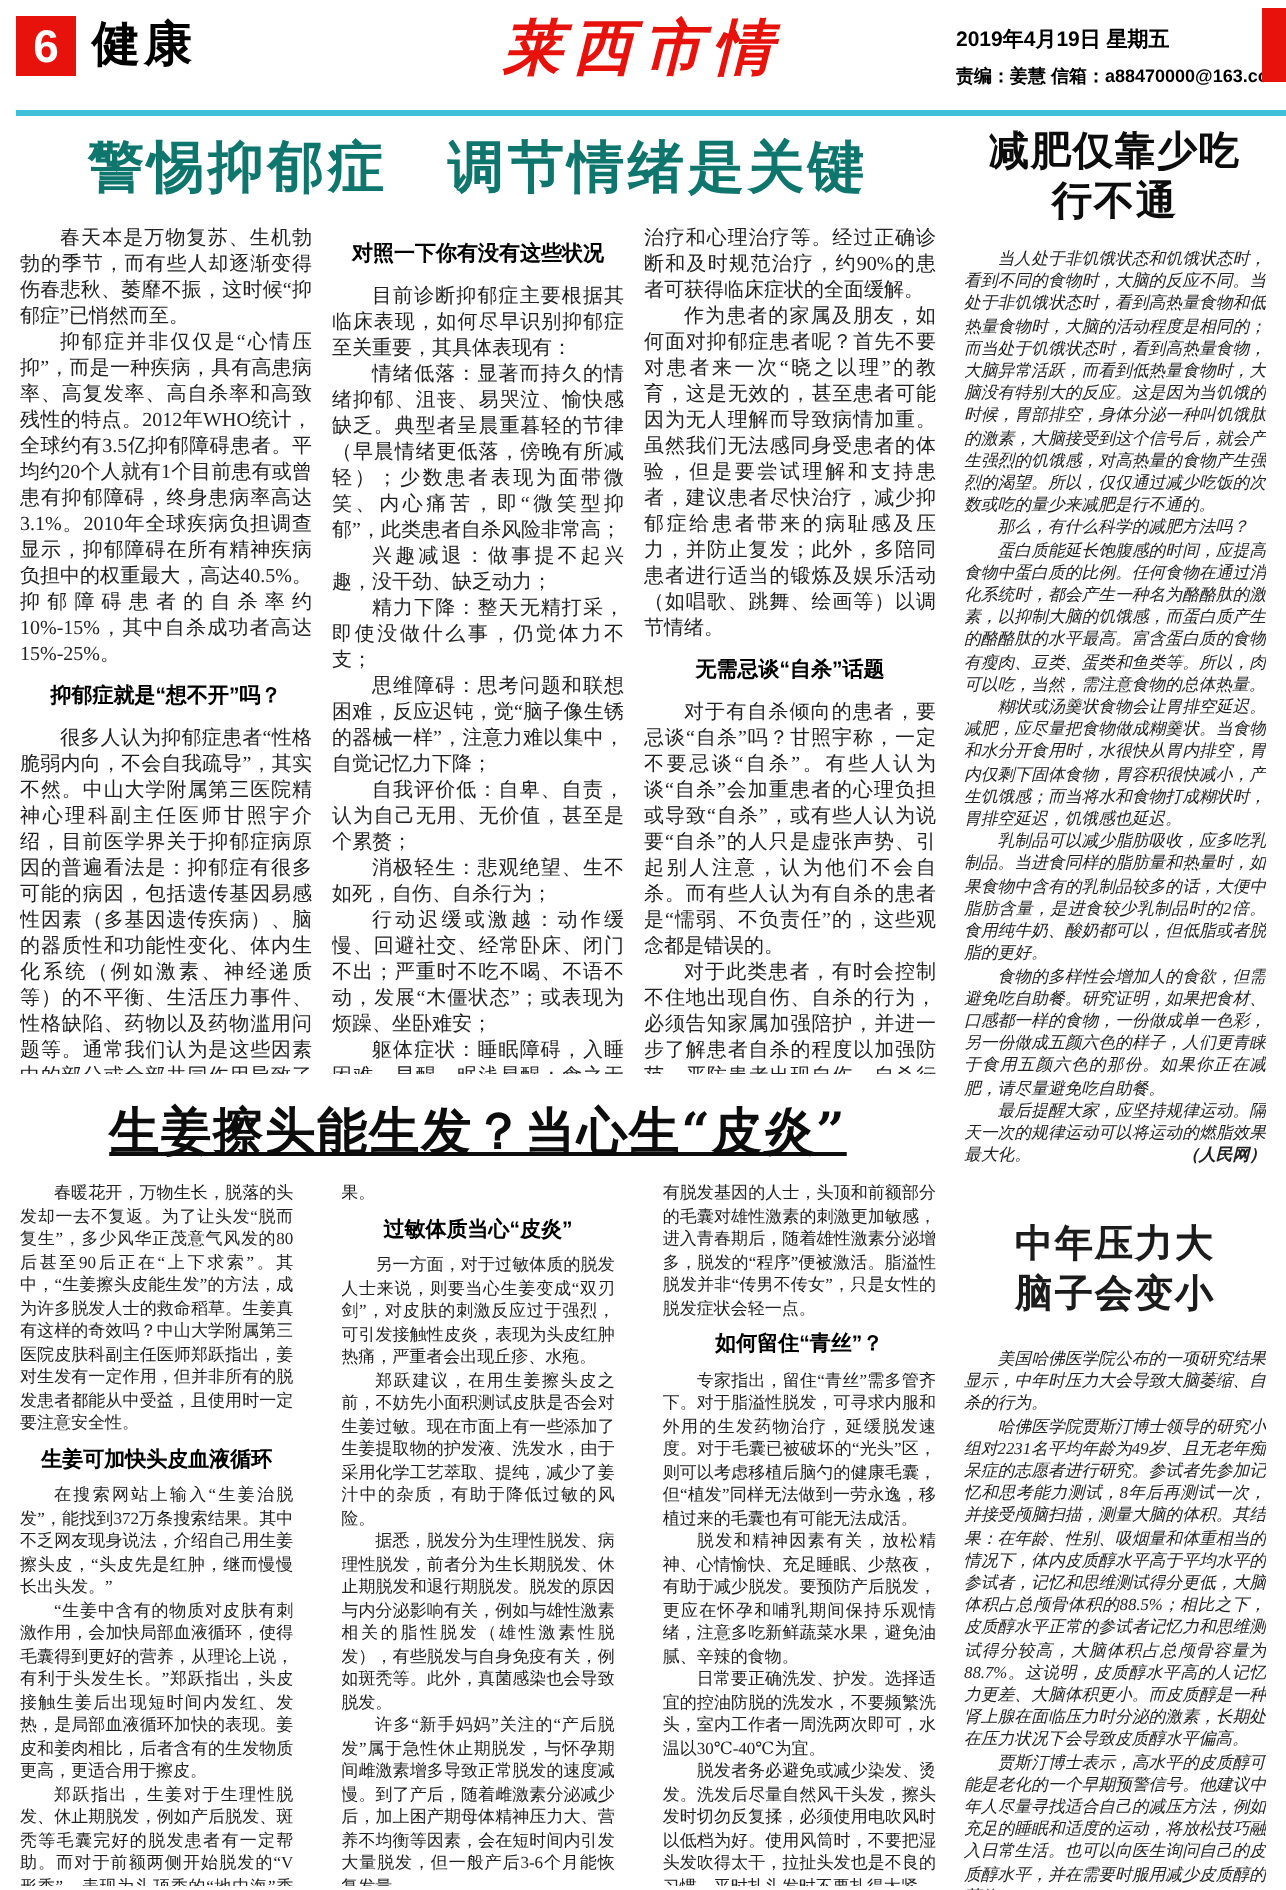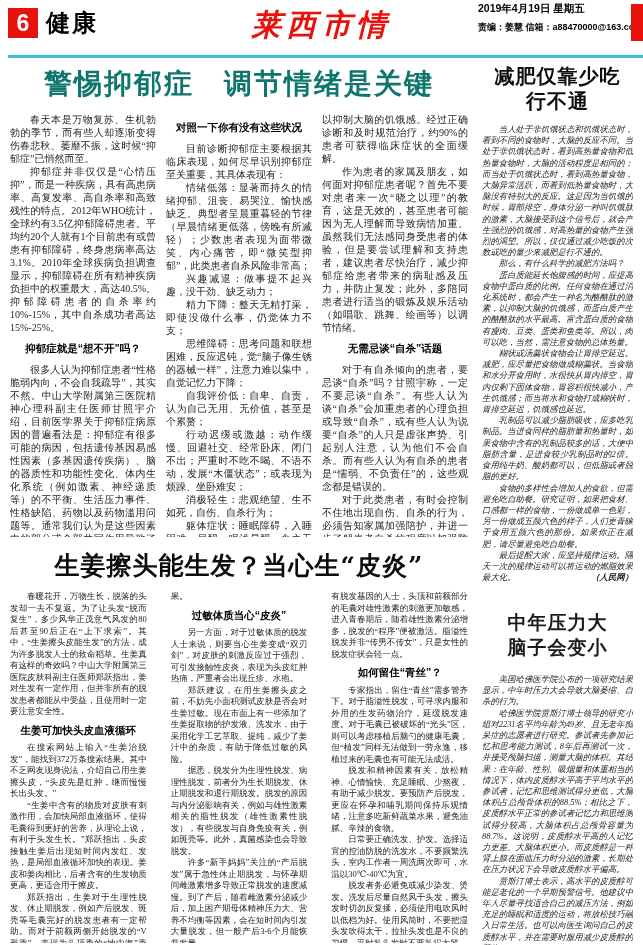--- a/index.html
+++ b/index.html
@@ -18,38 +18,38 @@
   .pagenum-box span { color:#fff; font:bold 23px/1 "Liberation Sans",sans-serif; }
   .section-name {
     position:absolute; left:46px; top:10px;
     font:bold 24px/1.1 "Liberation Sans",sans-serif; color:#000; letter-spacing:2px;
   }
   .masthead {
     position:absolute; left:50%; top:8px; transform:translateX(-50%);
     color:#e8120c; font:bold italic 30px/1.1 "DejaVu Serif",serif;
     letter-spacing:5px; white-space:nowrap;
   }
-  .header-meta { position:absolute; left:478px; top:2px; font-family:"Liberation Sans",sans-serif; }
+  .header-meta { position:absolute; left:478px; top:13px; font-family:"Liberation Sans",sans-serif; }
   .date-line  { font-weight:bold; font-size:10.5px; color:#000; }
   .editor-line{ font-weight:bold; font-size:9px; color:#000; margin-top:5px; }
   .corner-block { position:absolute; right:0; top:4px; width:12px; height:37px; background:#e8120c; }
   .header-rule  { position:absolute; left:8px; right:0; bottom:0; height:3px; background:#3ec0d8; }
 
   
   .content { display:flex; gap:14px; padding:4px 10px 0 10px; }
   .left-zone { width:458px; flex:none; }
   .right-zone { flex:1; min-width:0; }
 
   .headline-1 {
     font:bold 28px/1.25 "Liberation Sans",sans-serif; color:#0f766e;
     text-align:center; letter-spacing:2px; margin:4px 0 12px;
   }
   .headline-2 {
     font:bold 25px/1.2 "DejaVu Serif",serif; color:#0d0d0d;
-    text-align:center; letter-spacing:1px; margin:14px 0 10px;
+    text-align:center; letter-spacing:1px; margin:14px 0 10px;text-decoration:underline;
   }
   .cols { display:flex; gap:10px; overflow:hidden; }
   .cols-art1 { height:424px; }
   .cols-art2 { height:352px;gap:24px; }
   .col { flex:1; min-width:0; overflow:hidden; }
 
   .para {
     text-align:justify; text-justify:inter-ideograph;
     text-indent:2em; color:#222;
   }
@@ -110,26 +110,26 @@
               <p class="para">至于很多人认为的“生活挫折”是否直接引起抑郁症，在临床上所接触抑郁症患者很多是无故出现的，或有一定“挫折”但不是以引起这么强烈的情绪反应，“挫折”更多是作为疾病的“扳机点”，诱发“多米诺骨牌效应”。</p>
             </div>
           <div class="col">
               <h3 class="subhead">对照一下你有没有这些状况</h3>
               <p class="para">目前诊断抑郁症主要根据其临床表现，如何尽早识别抑郁症至关重要，其具体表现有：</p>
               <p class="para">情绪低落：显著而持久的情绪抑郁、沮丧、易哭泣、愉快感缺乏。典型者呈晨重暮轻的节律（早晨情绪更低落，傍晚有所减轻）；少数患者表现为面带微笑、内心痛苦，即“微笑型抑郁”，此类患者自杀风险非常高；</p>
               <p class="para">兴趣减退：做事提不起兴趣，没干劲、缺乏动力；</p>
               <p class="para">精力下降：整天无精打采，即使没做什么事，仍觉体力不支；</p>
               <p class="para">思维障碍：思考问题和联想困难，反应迟钝，觉“脑子像生锈的器械一样”，注意力难以集中，自觉记忆力下降；</p>
               <p class="para">自我评价低：自卑、自责，认为自己无用、无价值，甚至是个累赘；</p>
+              <p class="para">消极轻生：悲观绝望、生不如死，自伤、自杀行为；</p>
               <p class="para">行动迟缓或激越：动作缓慢、回避社交、经常卧床、闭门不出；严重时不吃不喝、不语不动，发展“木僵状态”；或表现为烦躁、坐卧难安；</p>
-              <p class="para">消极轻生：悲观绝望、生不如死，自伤、自杀行为；</p>
               <p class="para">躯体症状：睡眠障碍，入睡困难、早醒、眠浅易醒；食之无味、食欲下降、体重下降，也有表现食欲增强、暴饮暴食、体重增加；性欲下降。</p>
             </div>
           <div class="col">
-              <p class="para ni">以抑制大脑的饥饿感。经过正确诊断和及时规范治疗，约90%的患者可获得临床症状的全面缓解。</p>
+              <p class="para ni">治疗和心理治疗等。经过正确诊断和及时规范治疗，约90%的患者可获得临床症状的全面缓解。</p>
               <p class="para">作为患者的家属及朋友，如何面对抑郁症患者呢？首先不要对患者来一次“晓之以理”的教育，这是无效的，甚至患者可能因为无人理解而导致病情加重。虽然我们无法感同身受患者的体验，但是要尝试理解和支持患者，建议患者尽快治疗，减少抑郁症给患者带来的病耻感及压力，并防止复发；此外，多陪同患者进行适当的锻炼及娱乐活动（如唱歌、跳舞、绘画等）以调节情绪。</p>
               <h3 class="subhead">无需忌谈“自杀”话题</h3>
               <p class="para">对于有自杀倾向的患者，要忌谈“自杀”吗？甘照宇称，一定不要忌谈“自杀”。有些人认为谈“自杀”会加重患者的心理负担或导致“自杀”，或有些人认为说要“自杀”的人只是虚张声势、引起别人注意，认为他们不会自杀。而有些人认为有自杀的患者是“懦弱、不负责任”的，这些观念都是错误的。</p>
               <p class="para">对于此类患者，有时会控制不住地出现自伤、自杀的行为，必须告知家属加强陪护，并进一步了解患者自杀的程度以加强防范，严防患者出现自伤、自杀行为。其中尤其要注意扩大性自杀，此类患者自杀前考虑到其死后亲人无人照顾，或可能遭遇不幸或痛苦，出于对亲人的“爱和保护”，故而在自杀前先将亲人杀害后同归于尽，后果极其严重。</p>
             </div>
         </div>
       </section>
 
       <section class="art2">
         <h2 class="headline-2">生姜擦头能生发？当心生“皮炎”</h2>

